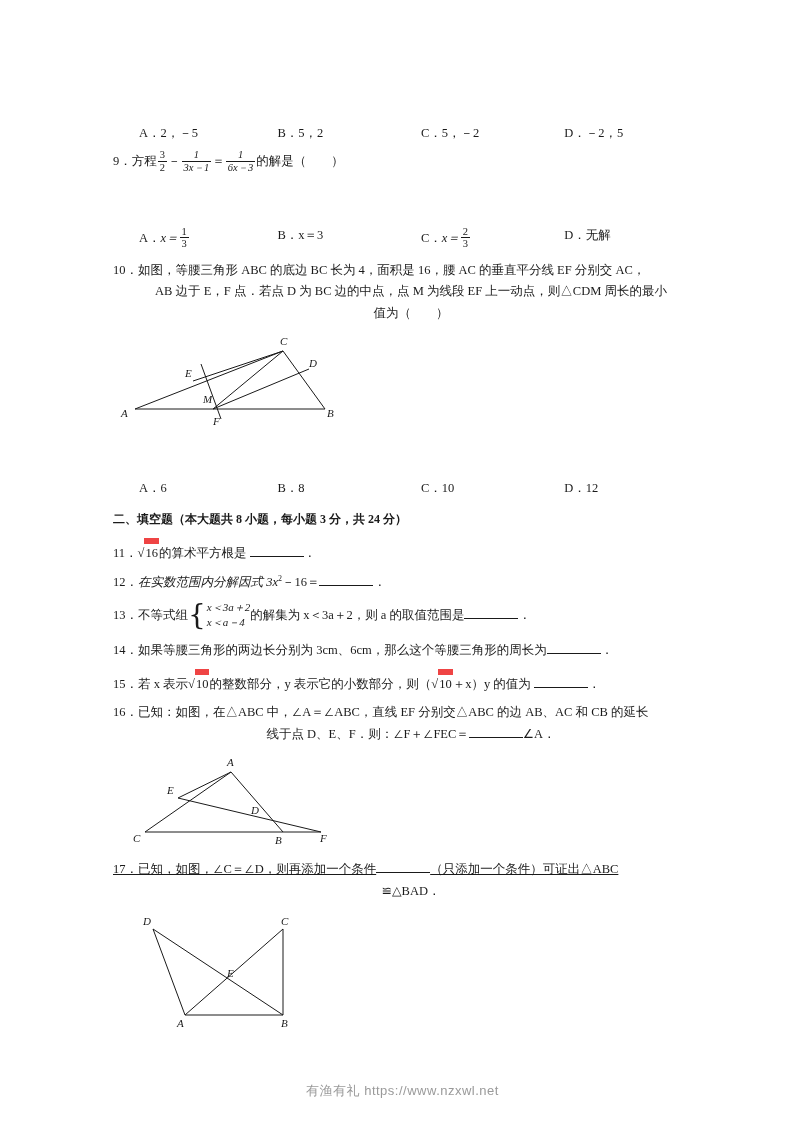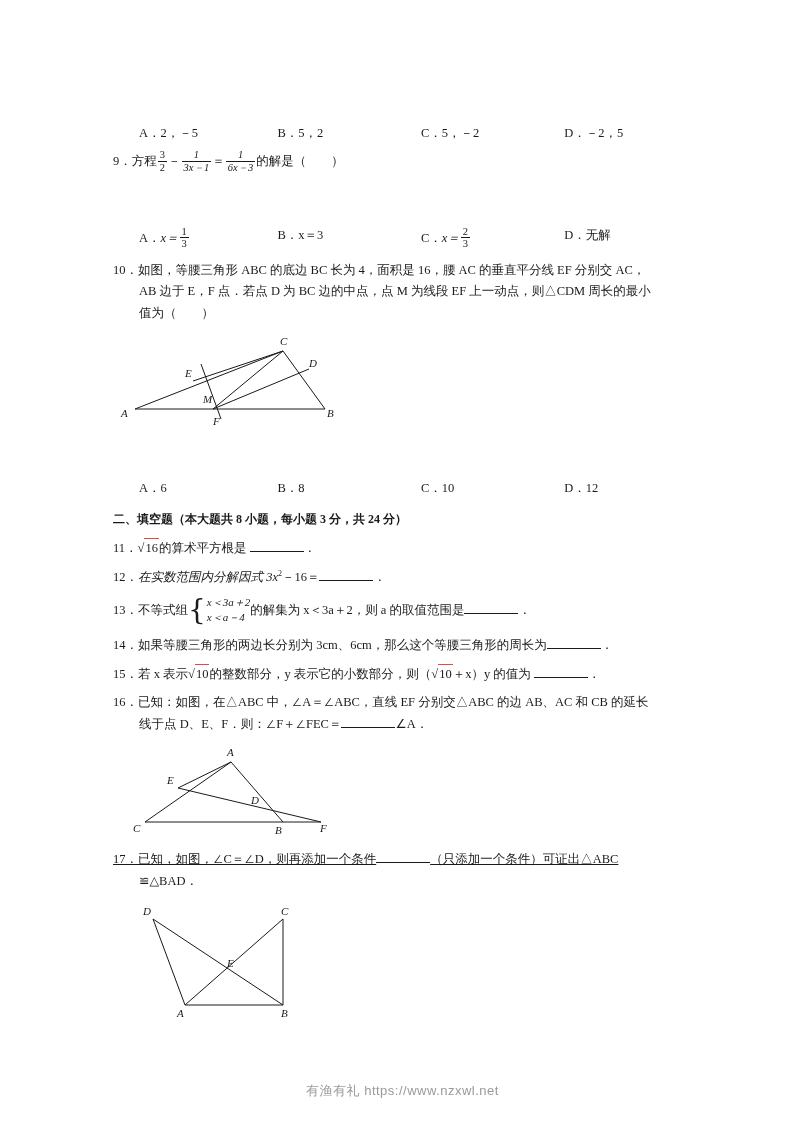--- a/index.html
+++ b/index.html
@@ -30,21 +30,21 @@
   .opts{
     display:flex;
     font-size:12.5px;
     margin:4px 0 6px 26px;
   }
   .opts > span{ display:inline-block;margin-top:45px; }
   .o1{width:140px;}
   .o2{width:145px;}
   .o3{width:145px;}
   .o4{width:120px;}
-  .indent{ margin-left:26px; }
+  .indent{ margin-left:26px;text-align:center; }
   .italic{ font-style:italic; }
   .sec-title{
     font-weight:bold;
     font-size:12px;
     margin:14px 0 10px 0;
   }
   .frac{
     display:inline-block;
     vertical-align:middle;
     text-align:center;
@@ -56,21 +56,21 @@
   }
   .frac .num{ display:block; padding:0 2px; }
   .frac .den{ display:block; border-top:1px solid #1a1a1a; padding:0 2px; }
   .blank{
     display:inline-block;
     border-bottom:1px solid #1a1a1a;
     min-width:54px;
     height:12px;
   }
   .sqrt{ display:inline-block; white-space:nowrap; }
-  .sqrt .bar{ border-top:1px solid #ef4444; padding:0 1px 0 1px; display:inline-block;}
+  .sqrt .bar{ border-top:6px solid #ef4444; padding:0 1px 0 1px; display:inline-block;}
   sup{ font-size:8px; vertical-align:super; }
   .brace-sys{
     display:inline-flex;
     align-items:center;
     vertical-align:middle;
     position:relative;
     top:-1px;
   }
   .brace-sys .brace{
     font-size:28px;

